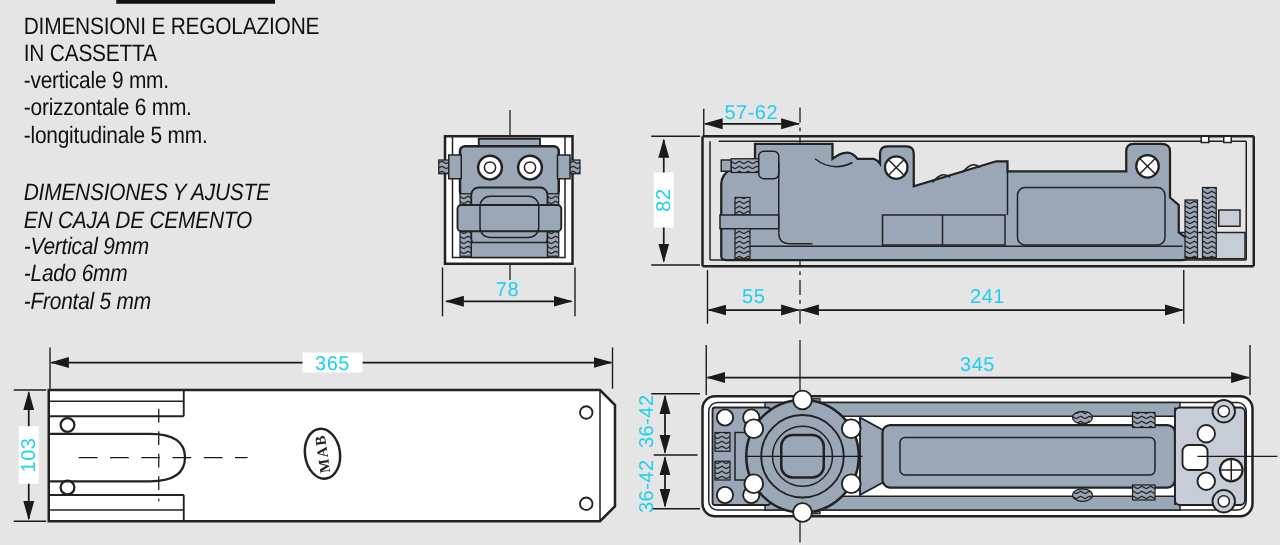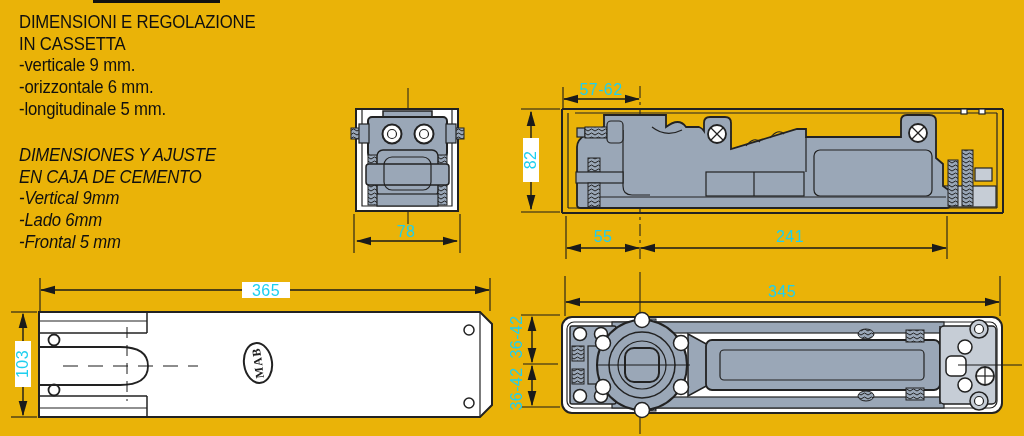--- a/index.html
+++ b/index.html
@@ -1,16 +1,16 @@
 <!DOCTYPE html>
 <html><head>
 <meta charset="utf-8">
 <style>
   html,body{margin:0;padding:0;background:#fff;}
-  .stage{position:relative;width:1024px;height:436px;background:#eab308;overflow:hidden;
+  .stage{position:relative;width:1024px;height:436px;background:#e5e5e5;overflow:hidden;
          font-family:"Liberation Sans",sans-serif;color:#111;}
   .bar-artifact{position:absolute;left:93px;top:0;width:127px;height:3px;background:#111;}
   .notes{position:absolute;left:19px;width:310px;transform:scaleX(0.88);transform-origin:0 0;
          font-size:19px;line-height:21.7px;color:#101010;letter-spacing:-0.2px;white-space:nowrap;}
   .notes.it-block{top:11px;}
   .notes.es-block{top:144px;font-style:italic;}
   svg{position:absolute;left:0;top:0;}
   .dim{fill:#1FCFEF;font-family:"Liberation Sans",sans-serif;font-size:16px;letter-spacing:.4px;}
   .oline{stroke:#222;fill:none;}
   .thin{stroke-width:1.2;}

